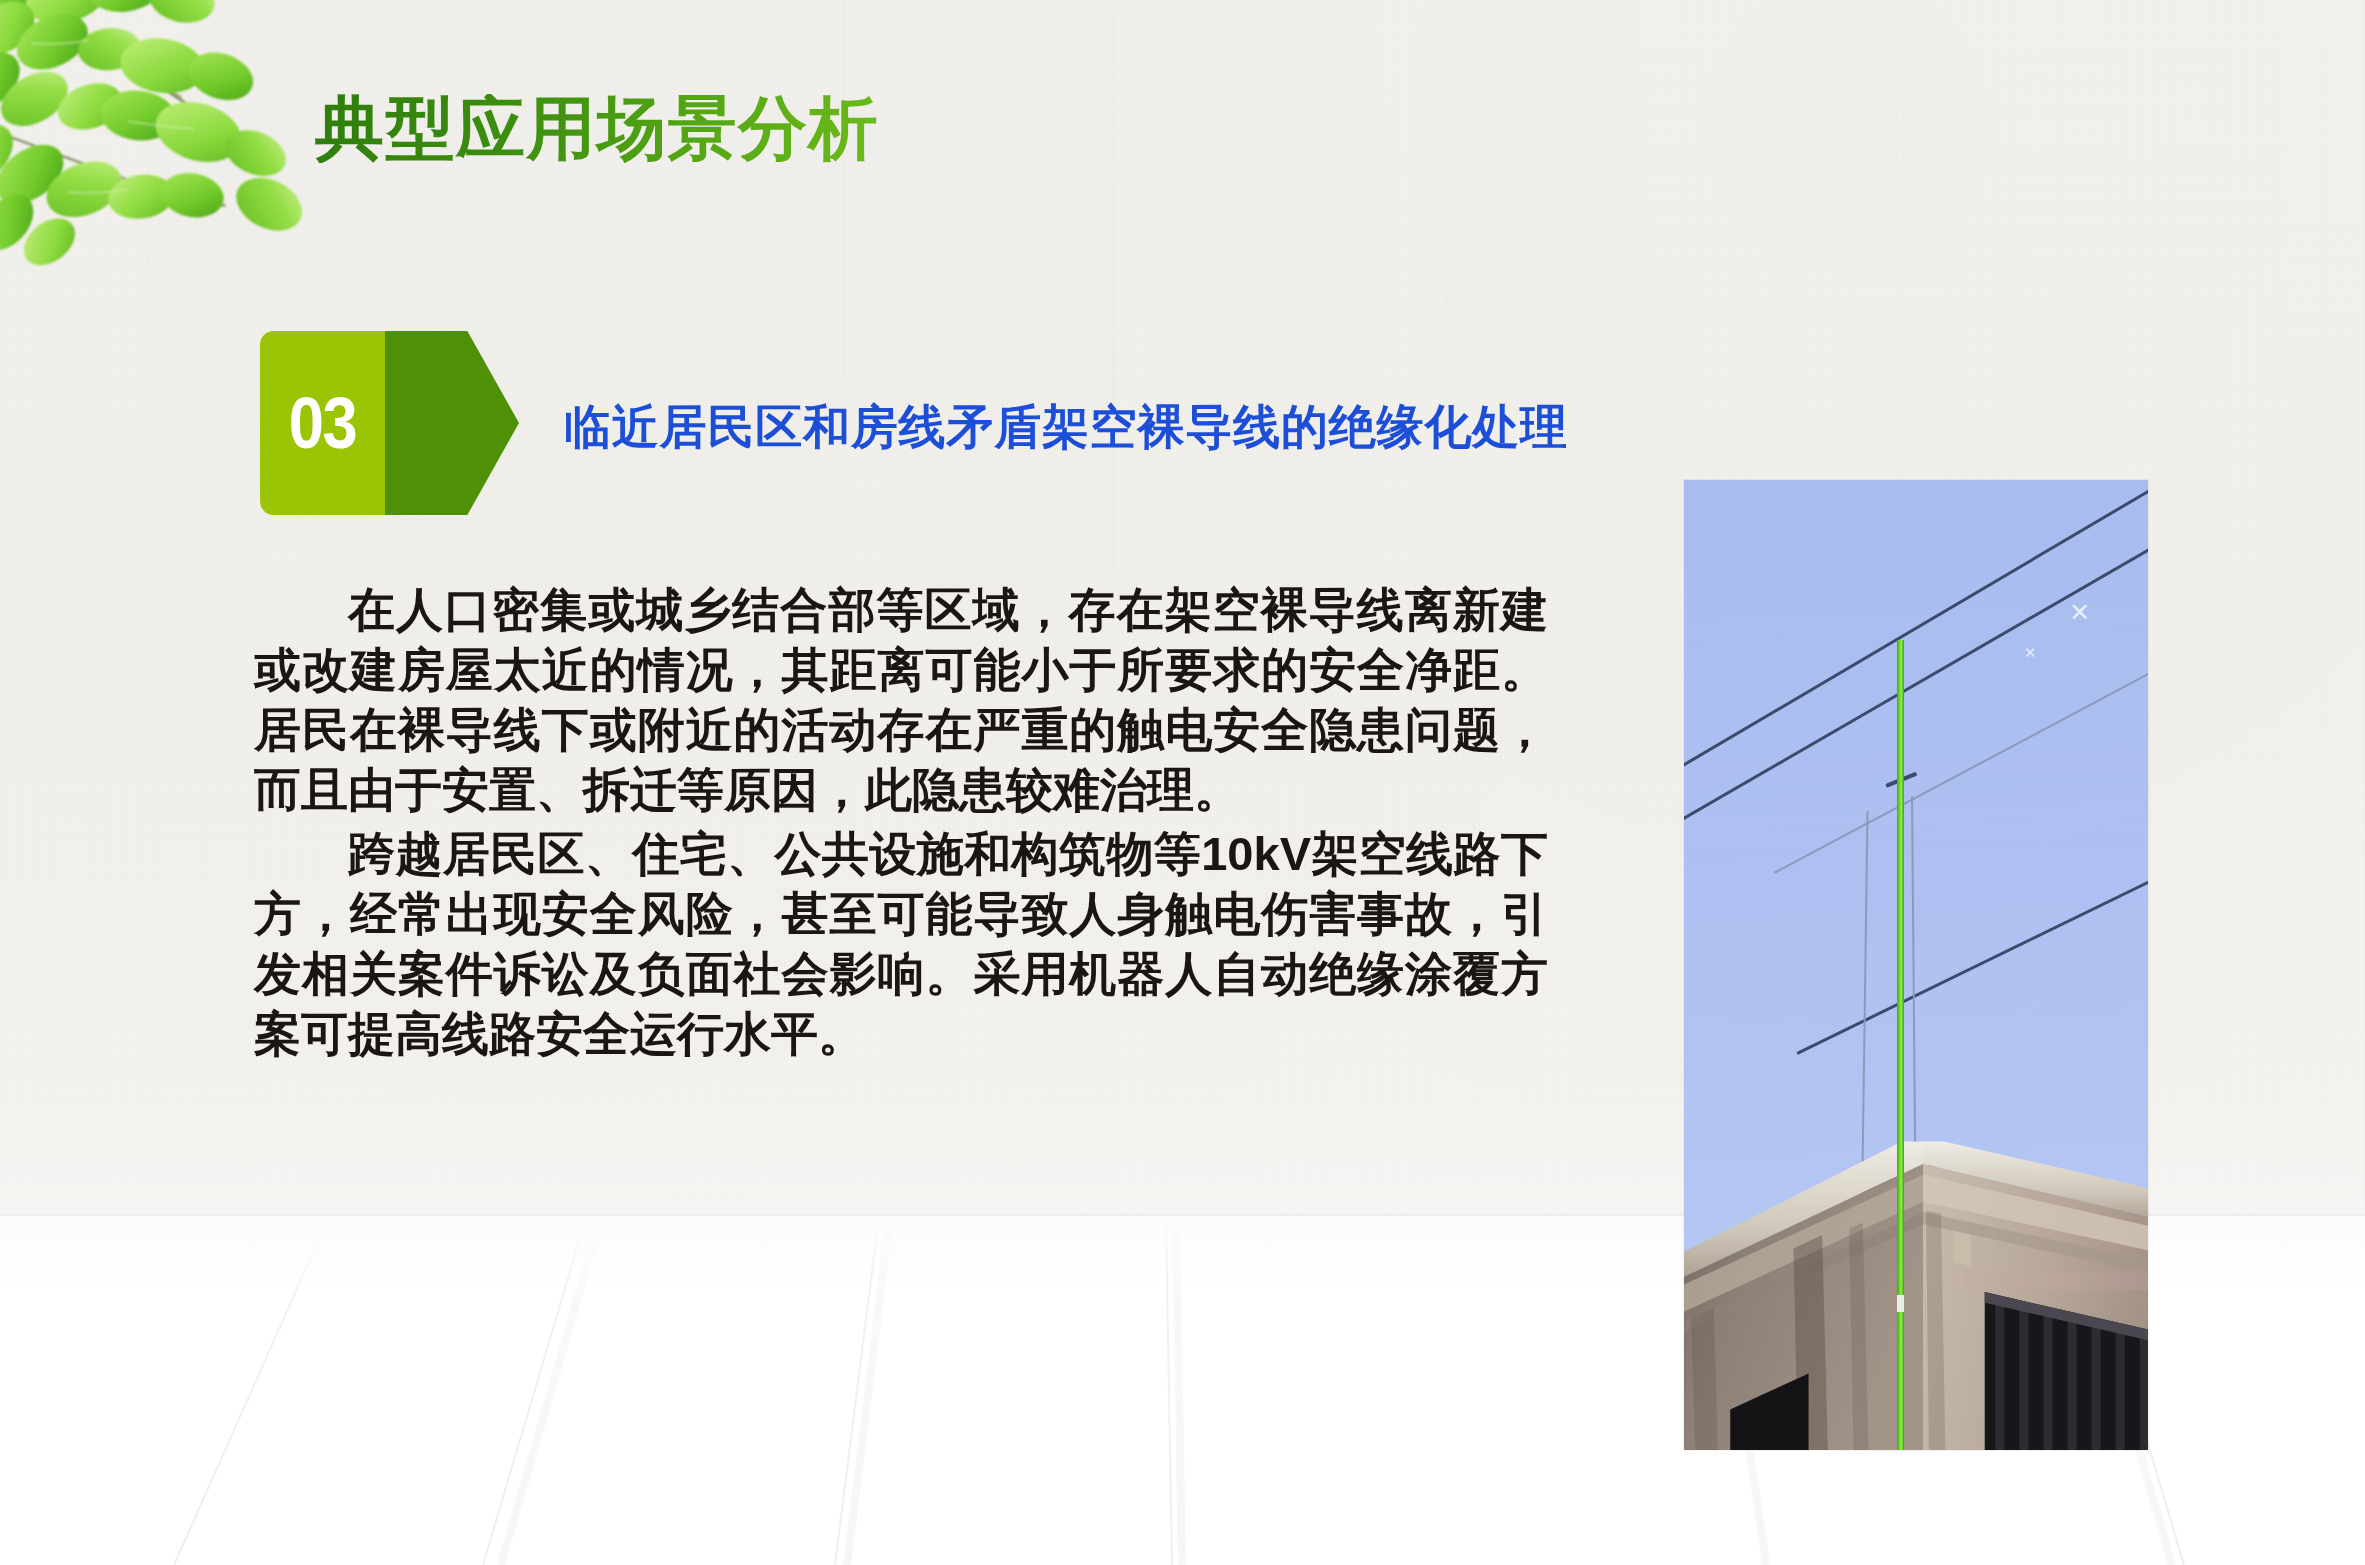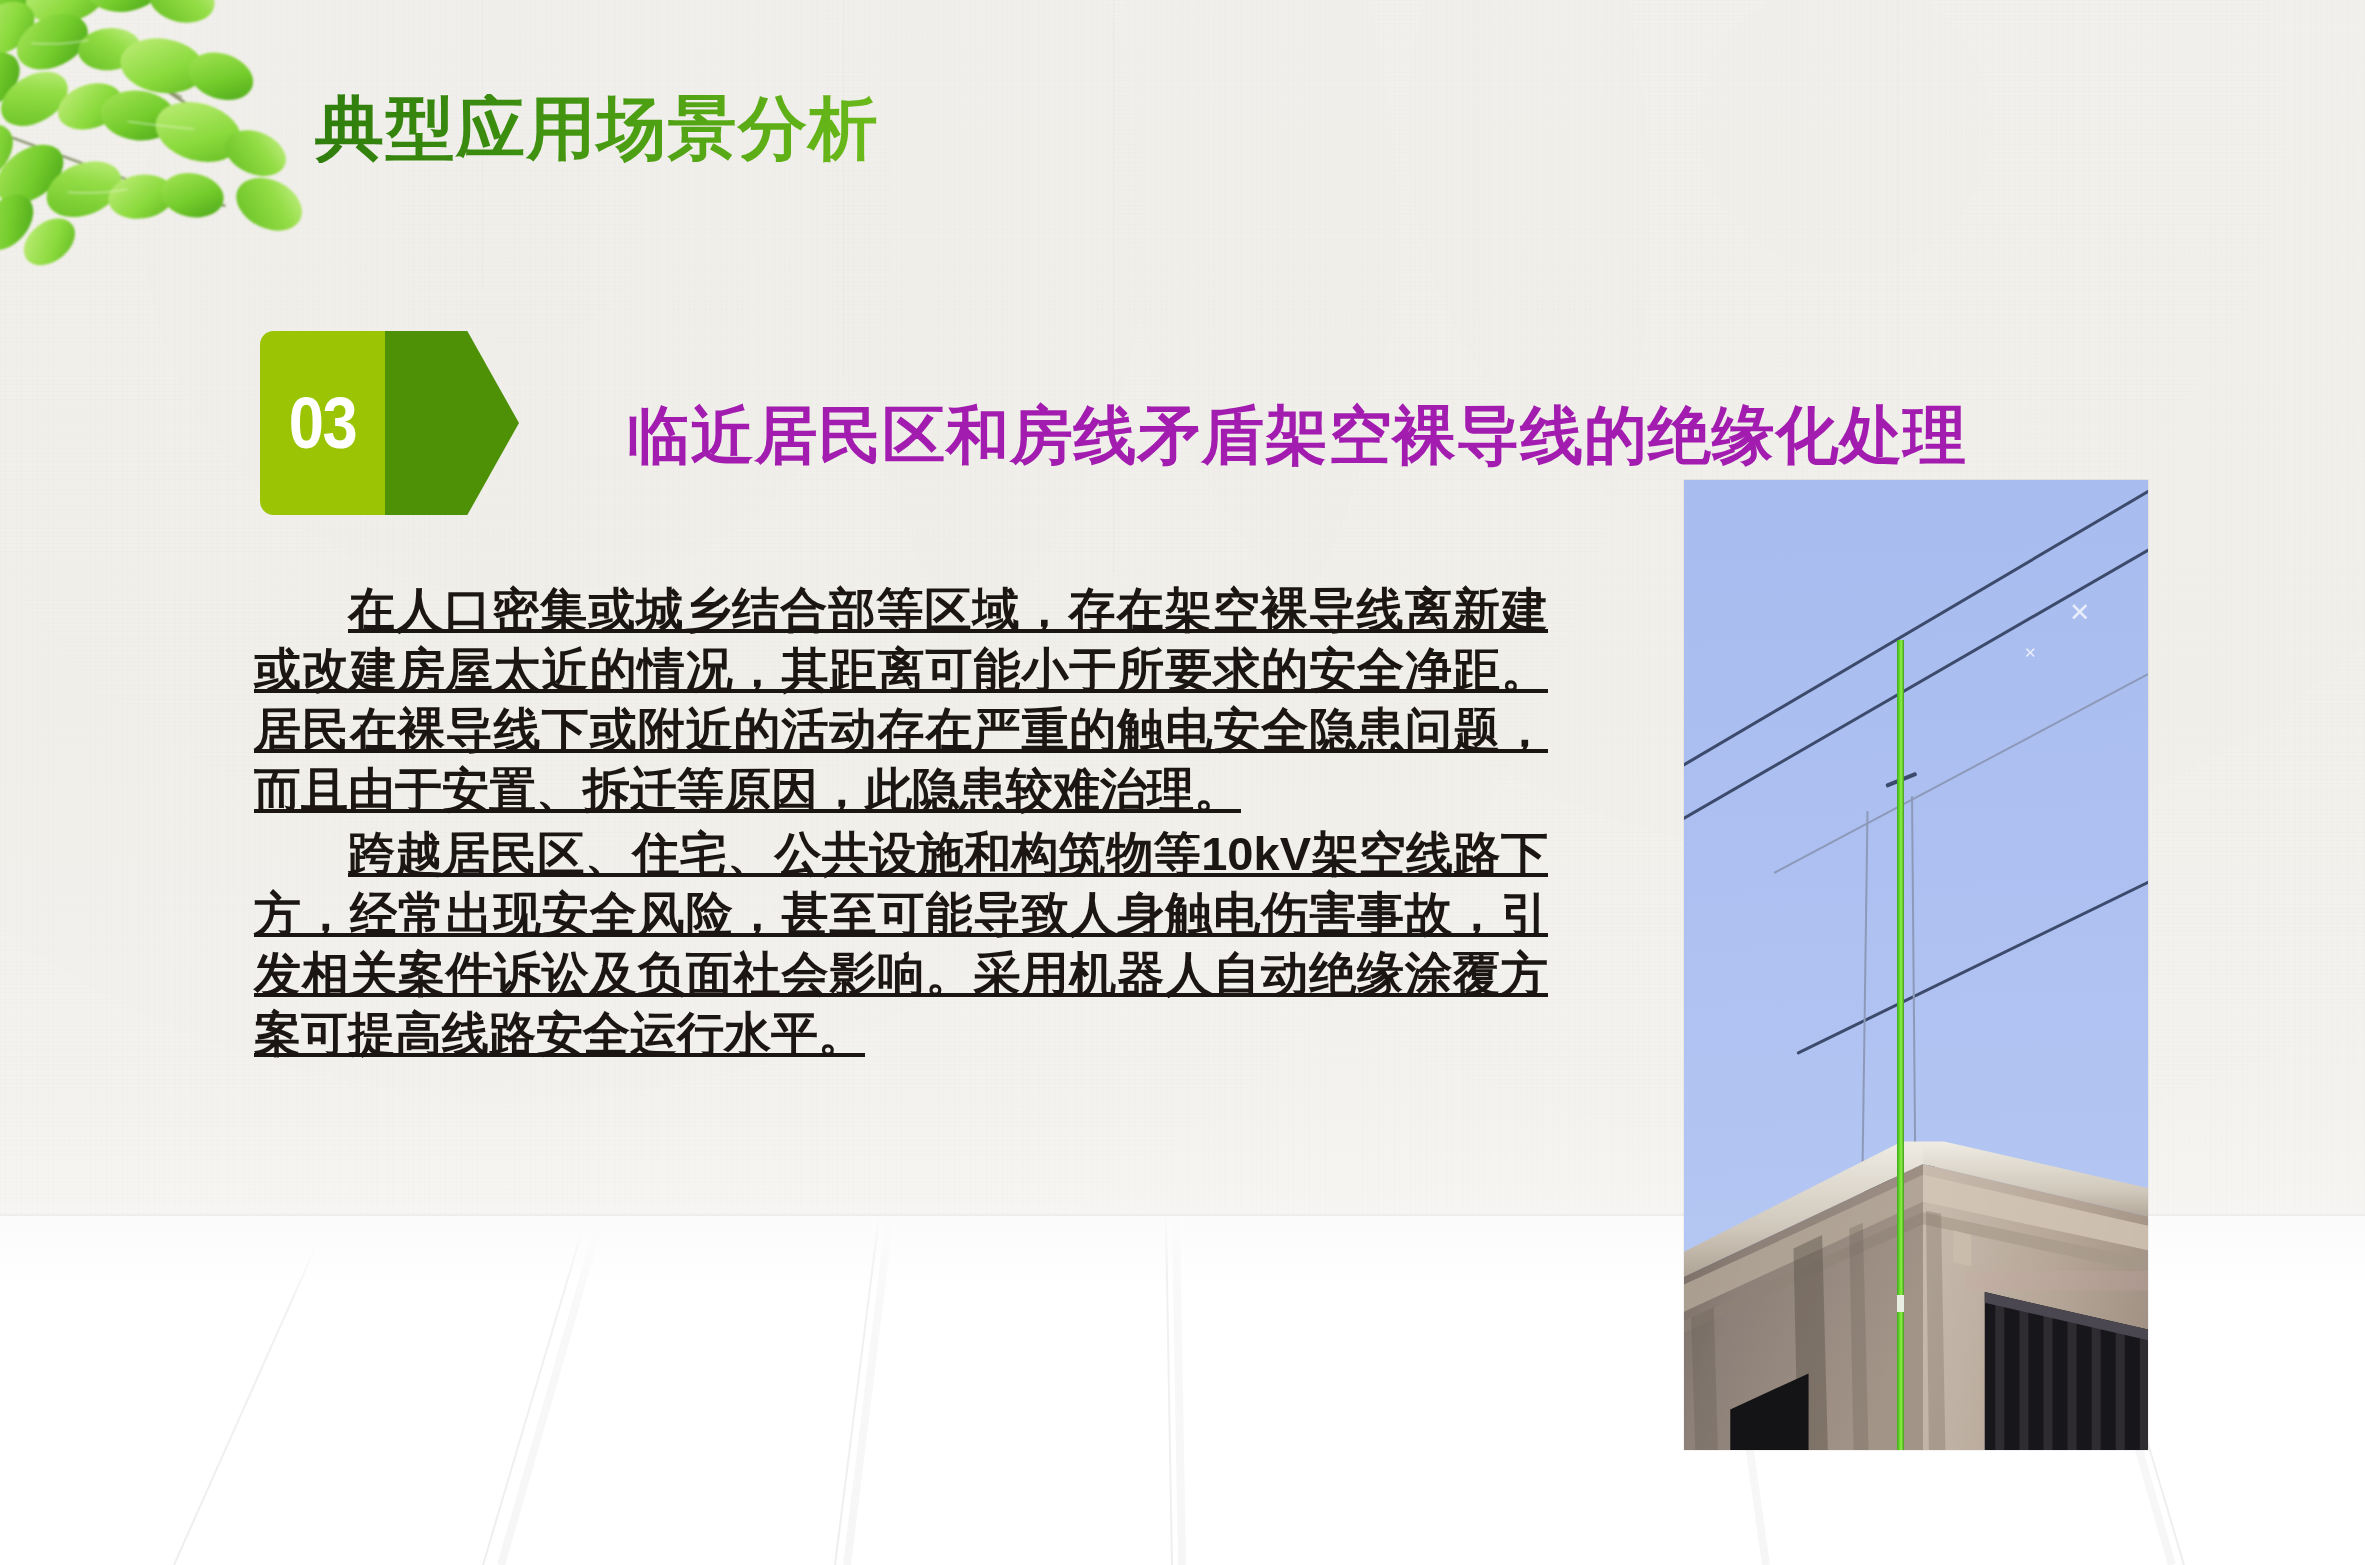--- a/index.html
+++ b/index.html
@@ -140,25 +140,25 @@
     left: 123px; top: 0;
     width: 136px;
     height: 184px;
     background: #4e9006;
     clip-path: polygon(0 0, 62% 0, 100% 50%, 62% 100%, 0 100%);
   }
 
   
   .section-heading {
     position: absolute;
-    left: 627px;
+    left: 564px;
     top: 401px;
-    font-size: 63px;
+    font-size: 47px;
     font-weight: bold;
-    color: #a21caf;
+    color: #1d4ed8;
     letter-spacing: 0.8px;
     line-height: 1.1;
     white-space: nowrap;
   }
 
   
   .body-copy {
     position: absolute;
     left: 254px;
     top: 580px;
@@ -167,21 +167,20 @@
     font-weight: bold;
     color: #1b1613;
     line-height: 1.28;
     letter-spacing: 0px;
     text-align: justify;
     text-justify: inter-ideograph;
   }
   .body-copy p {
     margin: 0 16px 3px 0;
     text-indent: 2em;
-    text-decoration: underline;
   }
 
   
   .photo {
     position: absolute;
     left: 1684px;
     top: 480px;
     width: 464px;
     height: 970px;
     overflow: hidden;

